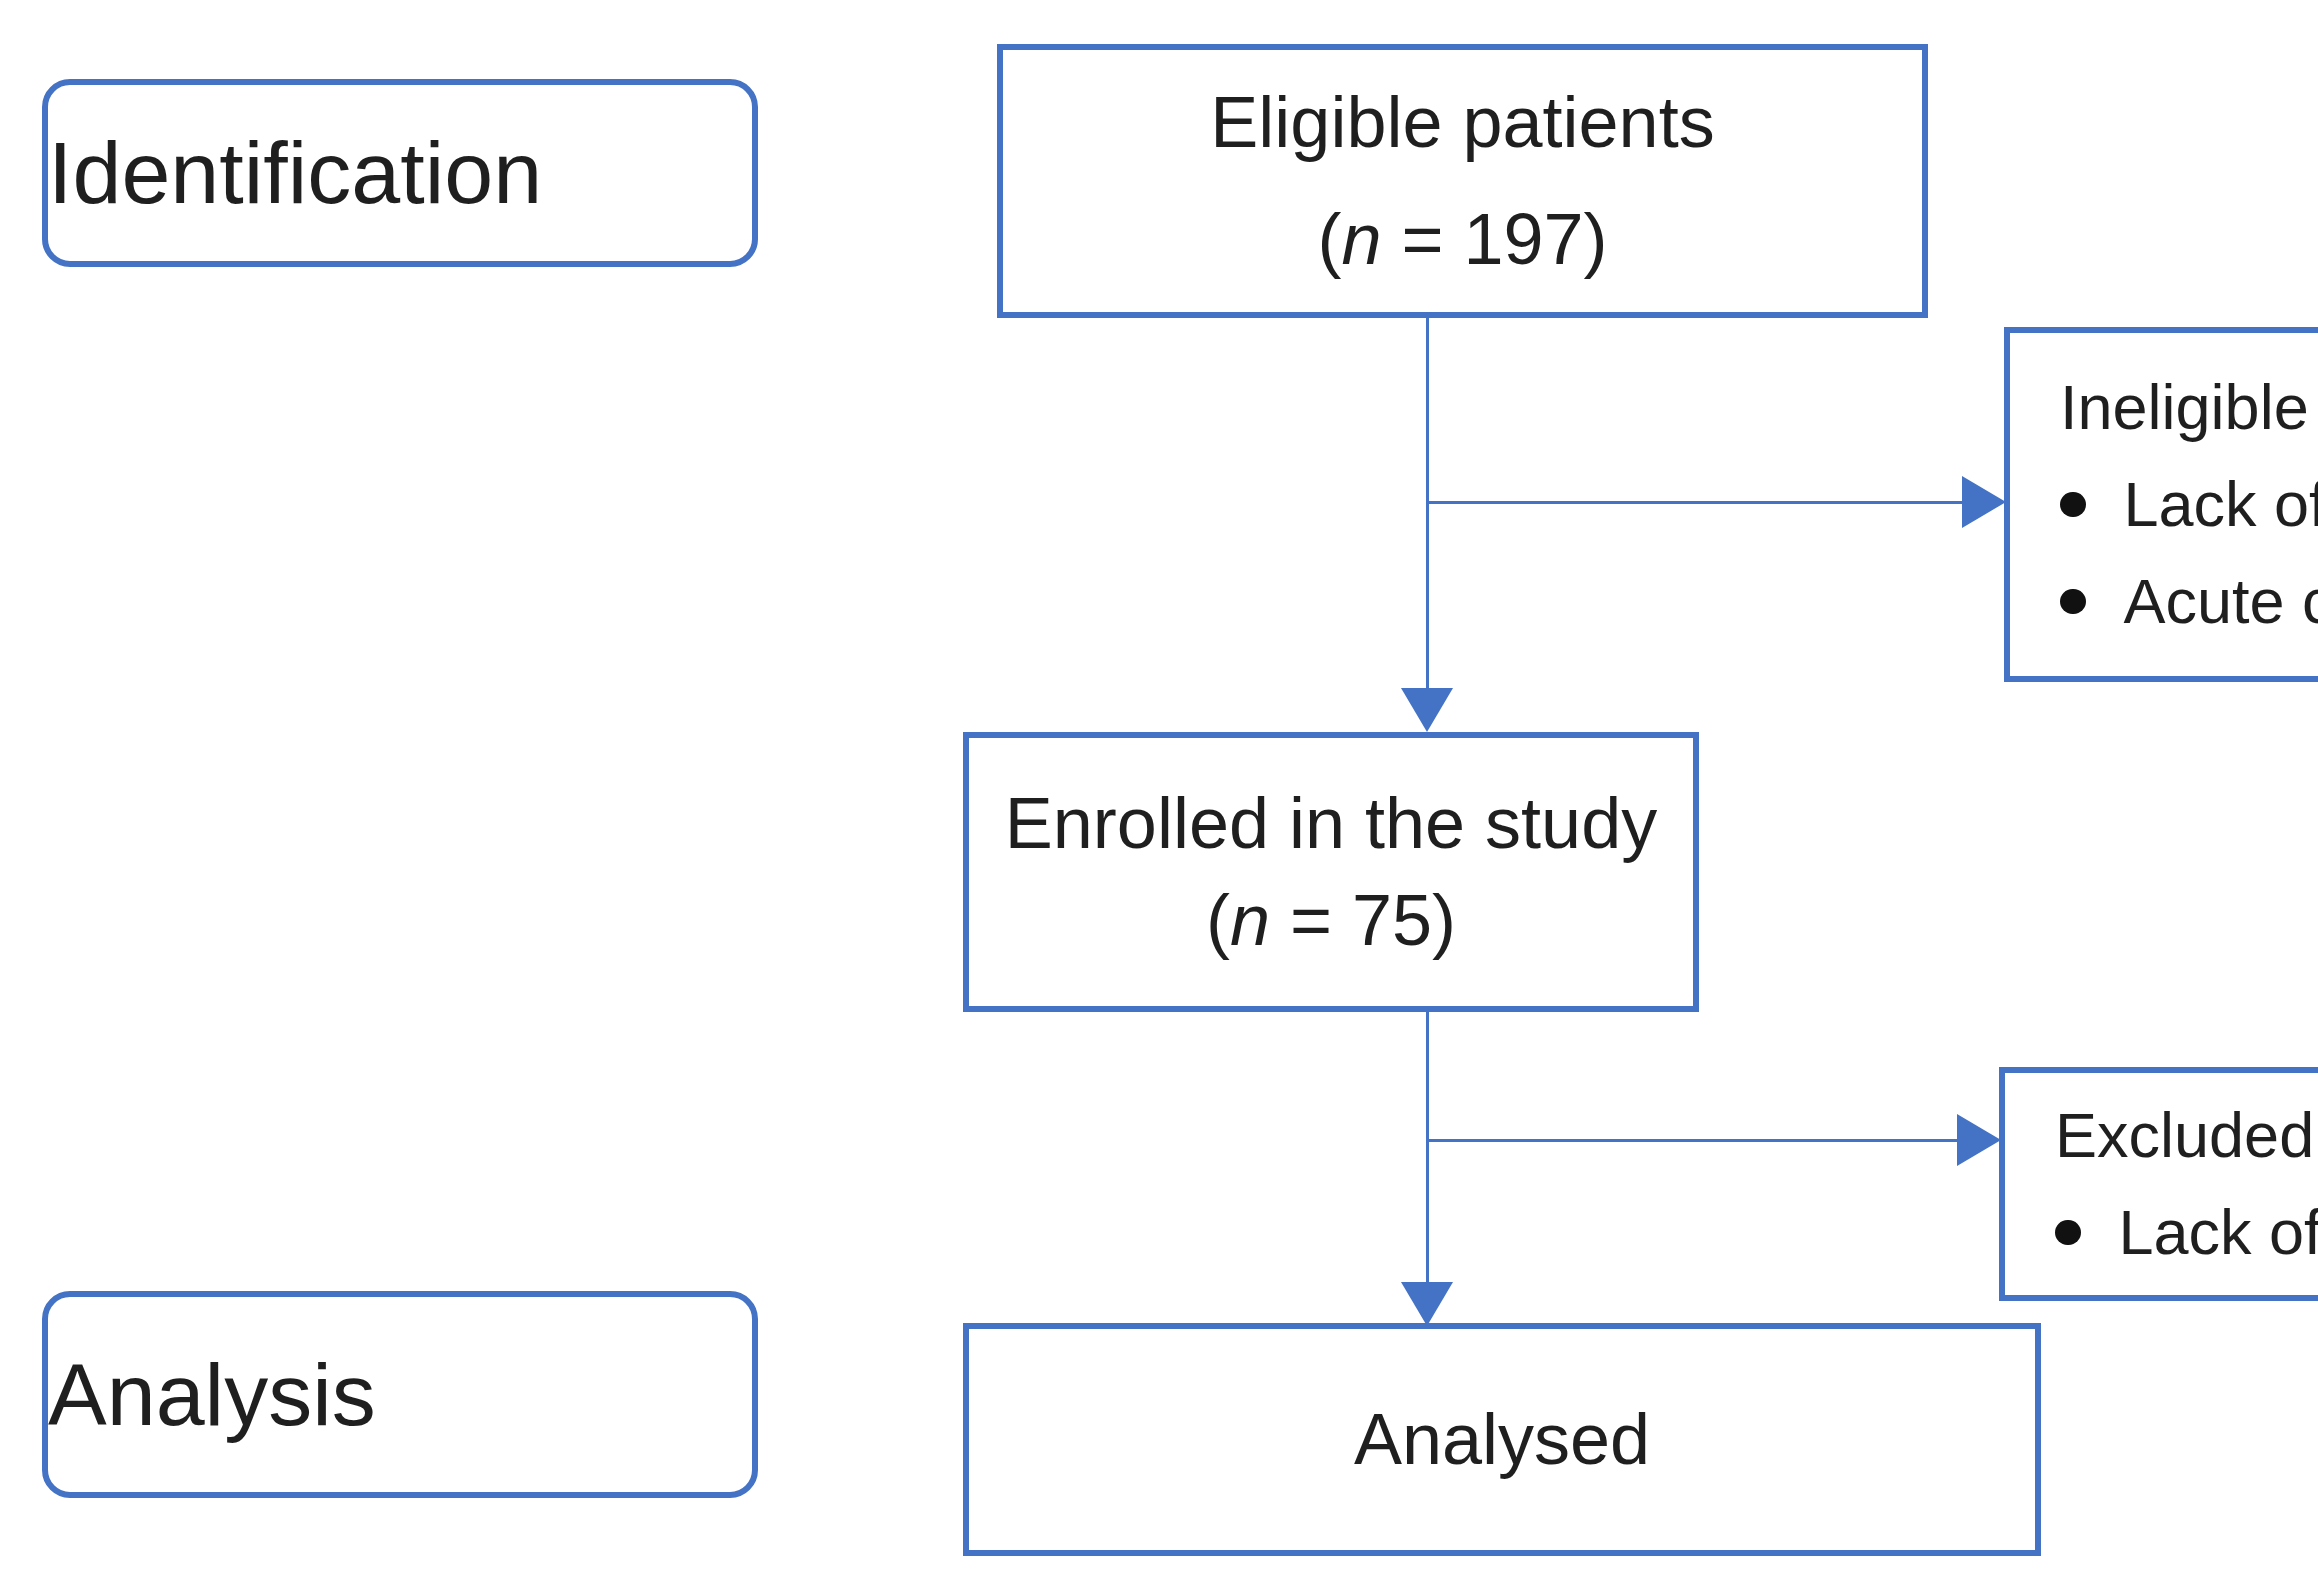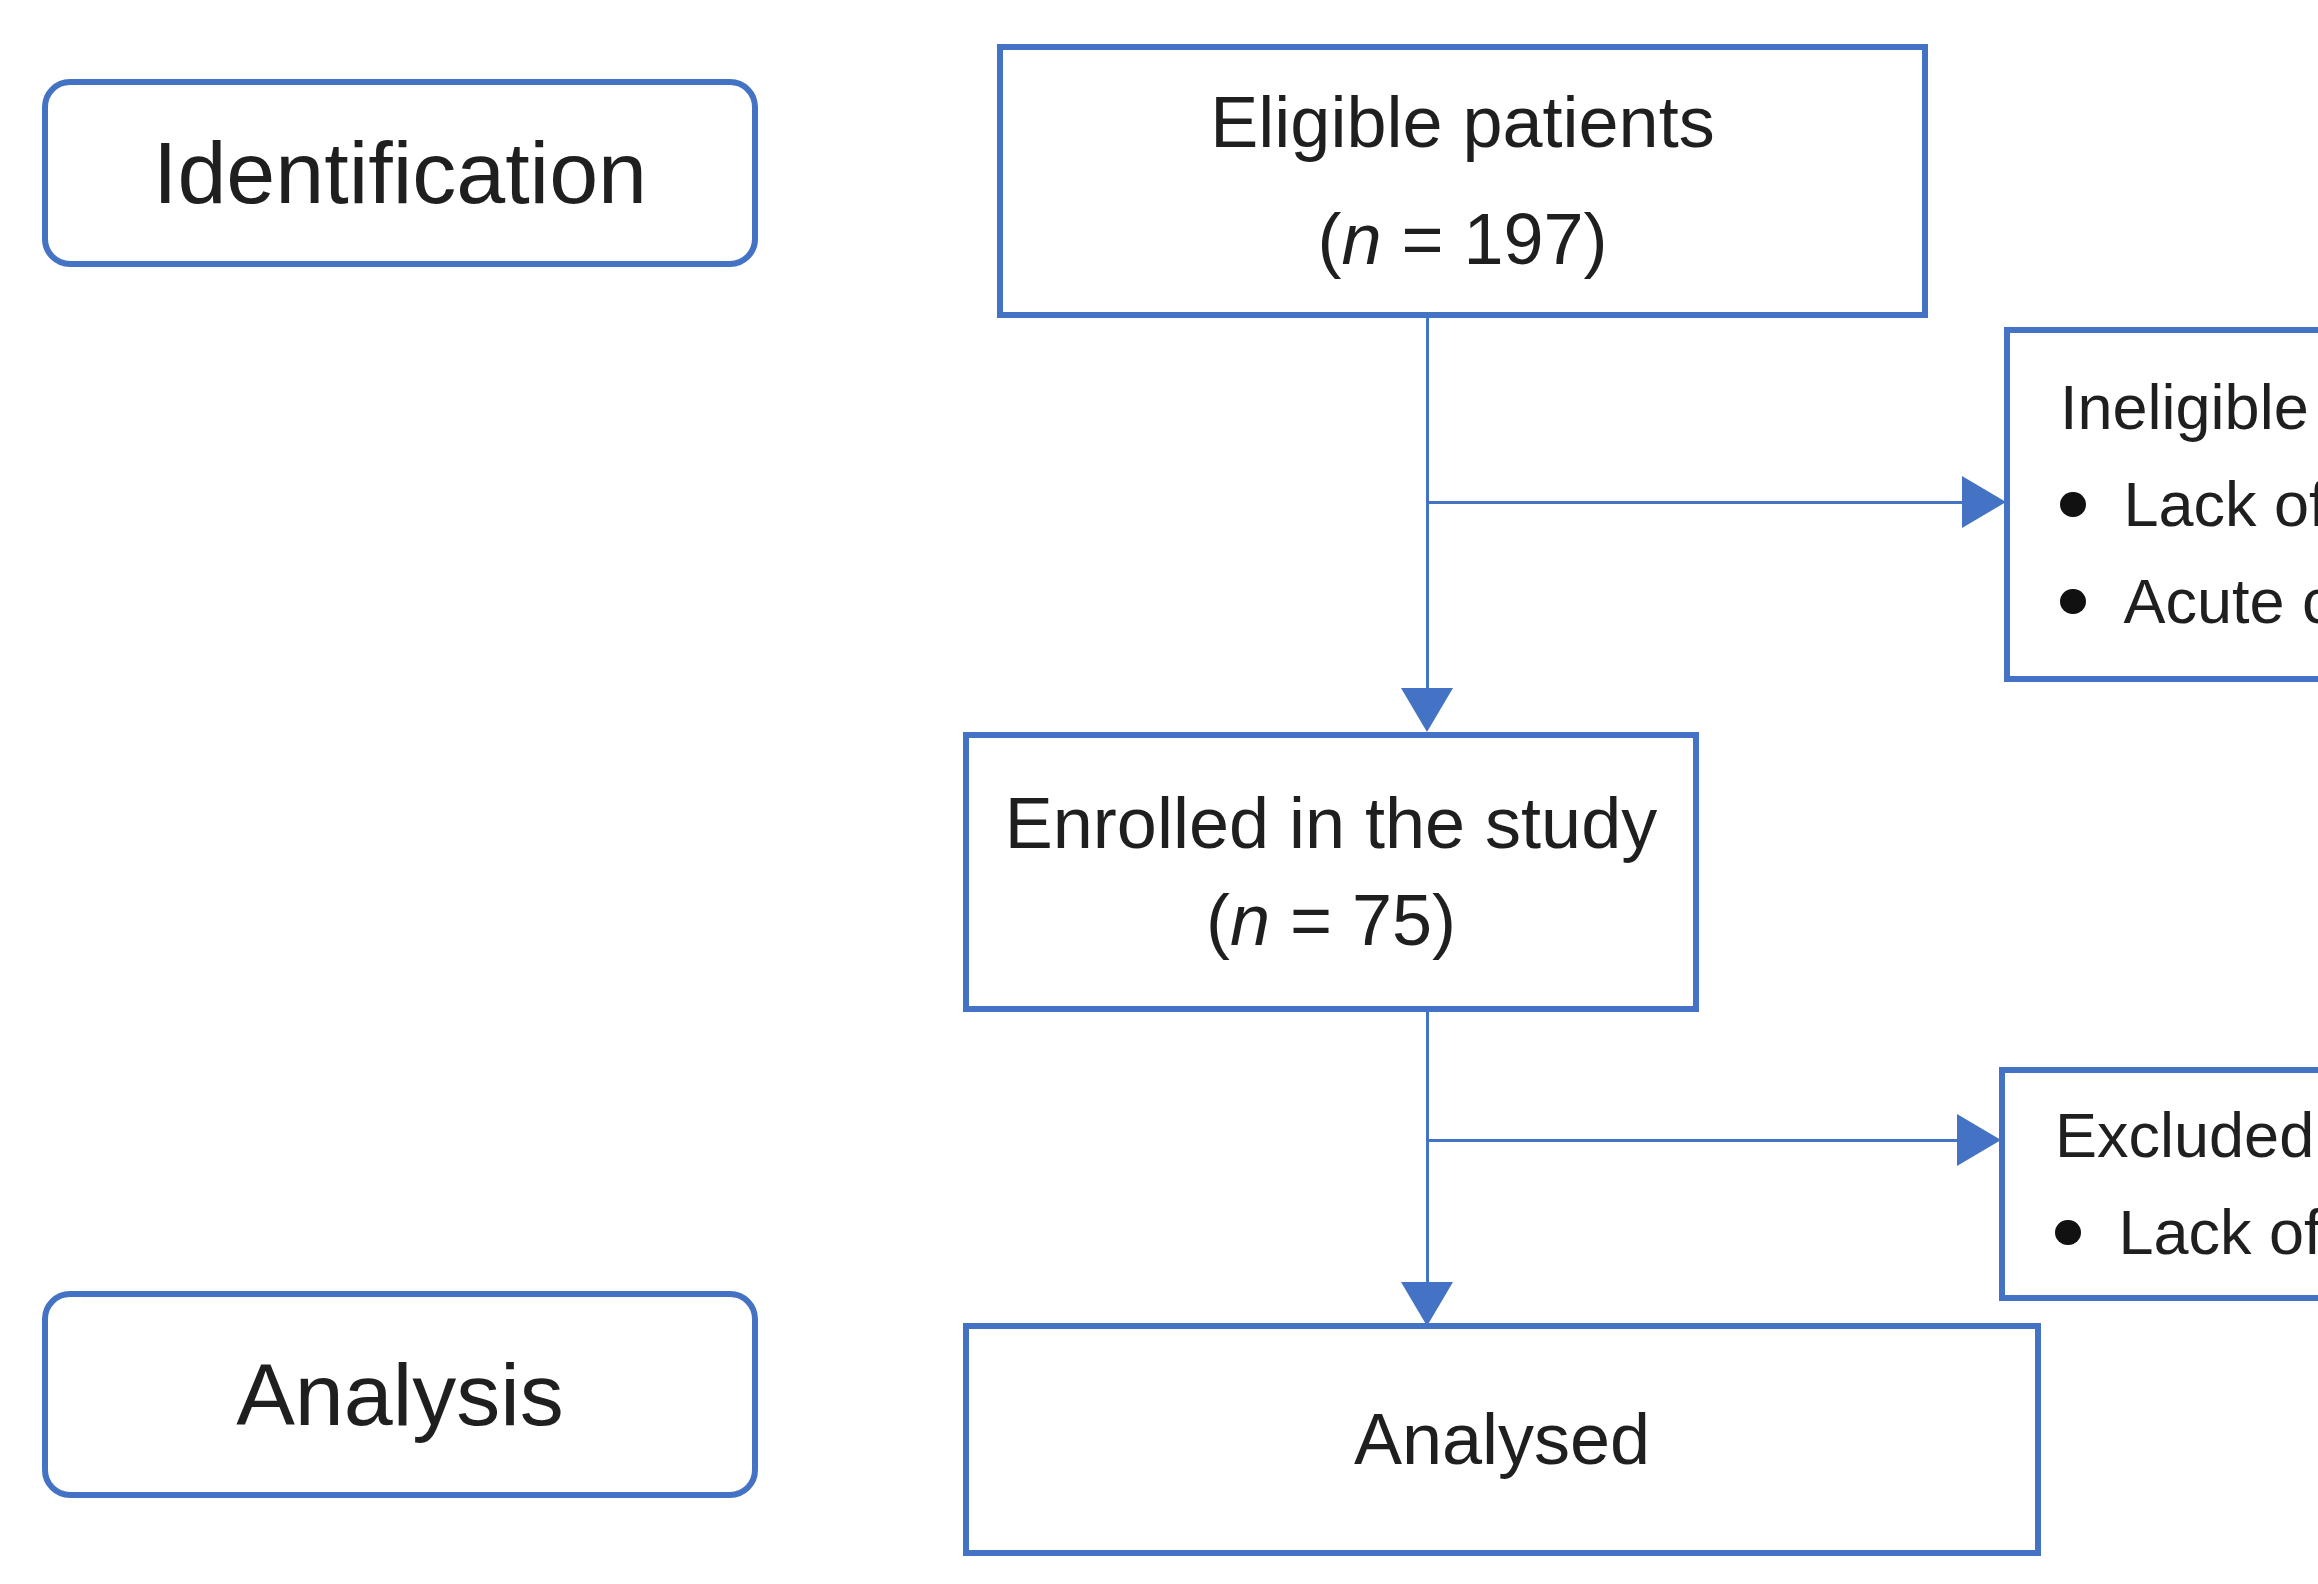--- a/index.html
+++ b/index.html
@@ -4,21 +4,21 @@
 <style>
   :root { --accent:#4472C4; --text:#1f1f1f; --bg:#ffffff; }
   html,body { margin:0; padding:0; background:var(--bg); }
   .canvas {
     position:relative; width:3093px; height:1585px; background:var(--bg);
     font-family:"Liberation Sans","DejaVu Sans",sans-serif; color:var(--text);
   }
   .box { position:absolute; box-sizing:border-box; background:var(--bg); }
   .stage {
     border:6.5px solid var(--accent); border-radius:28px;
-    display:flex; align-items:center; justify-content:center;
+    display:flex; align-items:center; 
   }
   .stage .lbl { font-size:88px; white-space:nowrap; }
   .flow {
     border:6px solid var(--accent);
     display:flex; flex-direction:column; align-items:center; justify-content:center;
     text-align:center;
   }
   .flow .t, .flow .n { font-size:72px; line-height:97px; white-space:nowrap; }
   .side {
     border:6.5px solid var(--accent);

